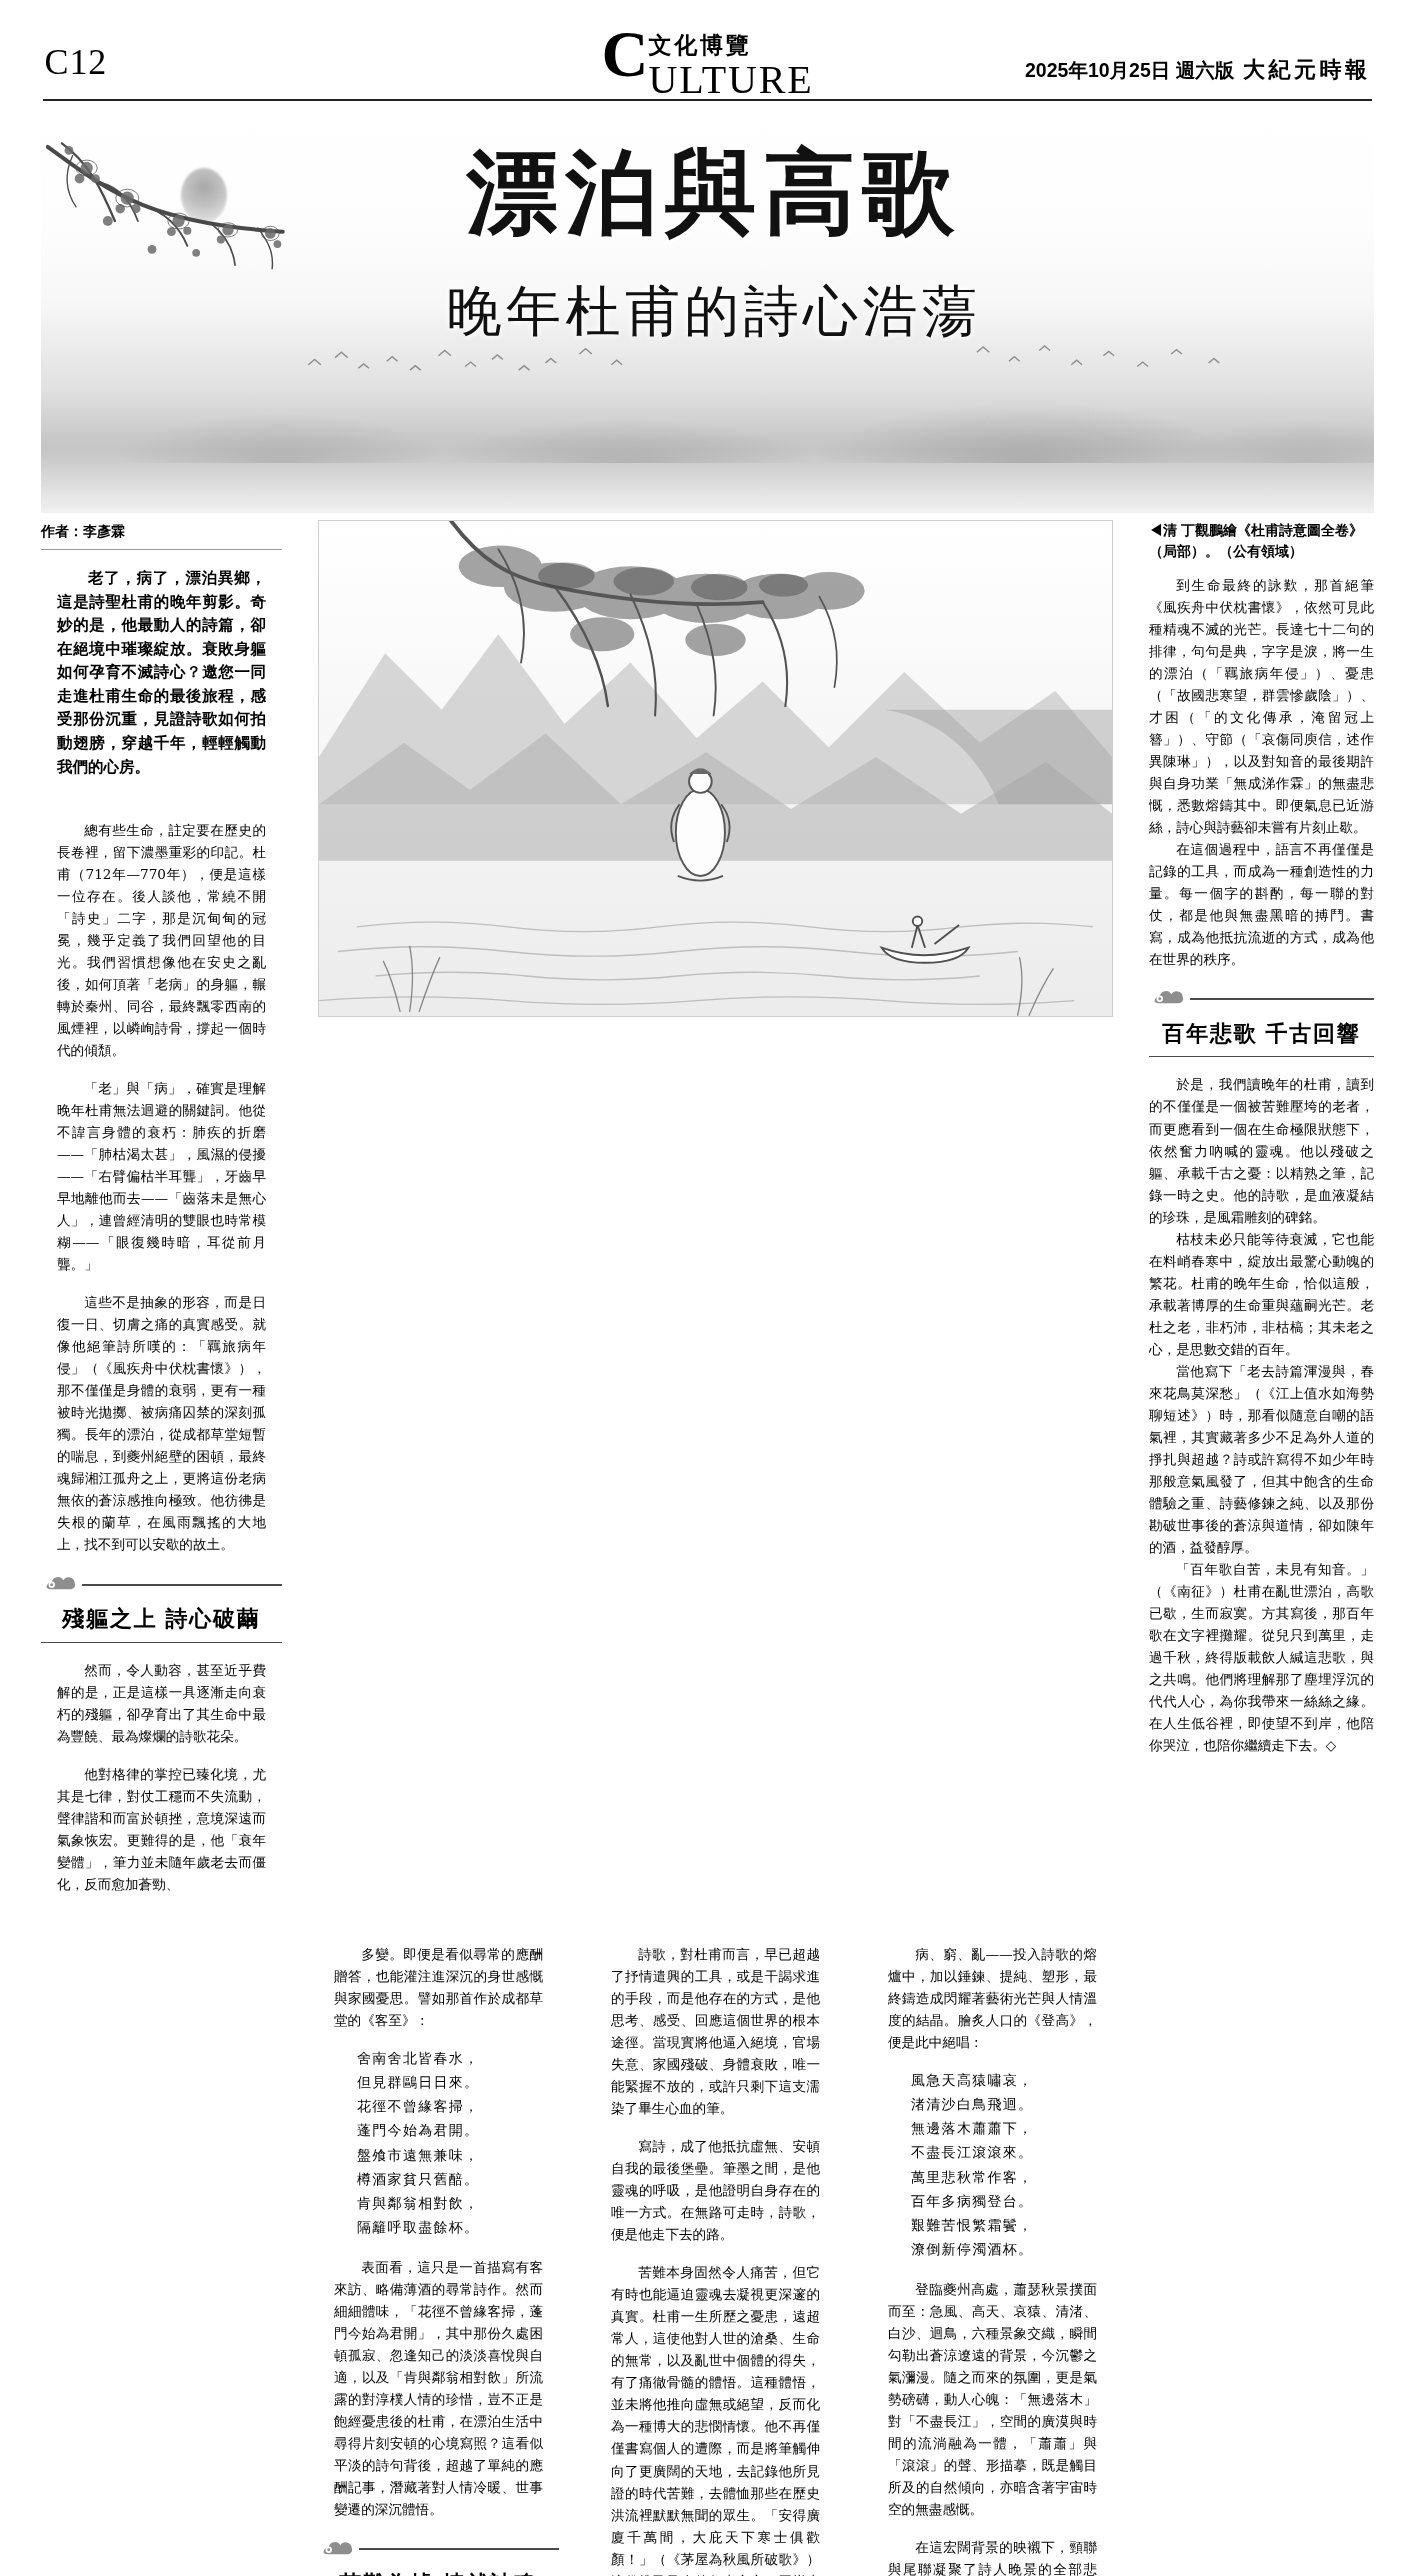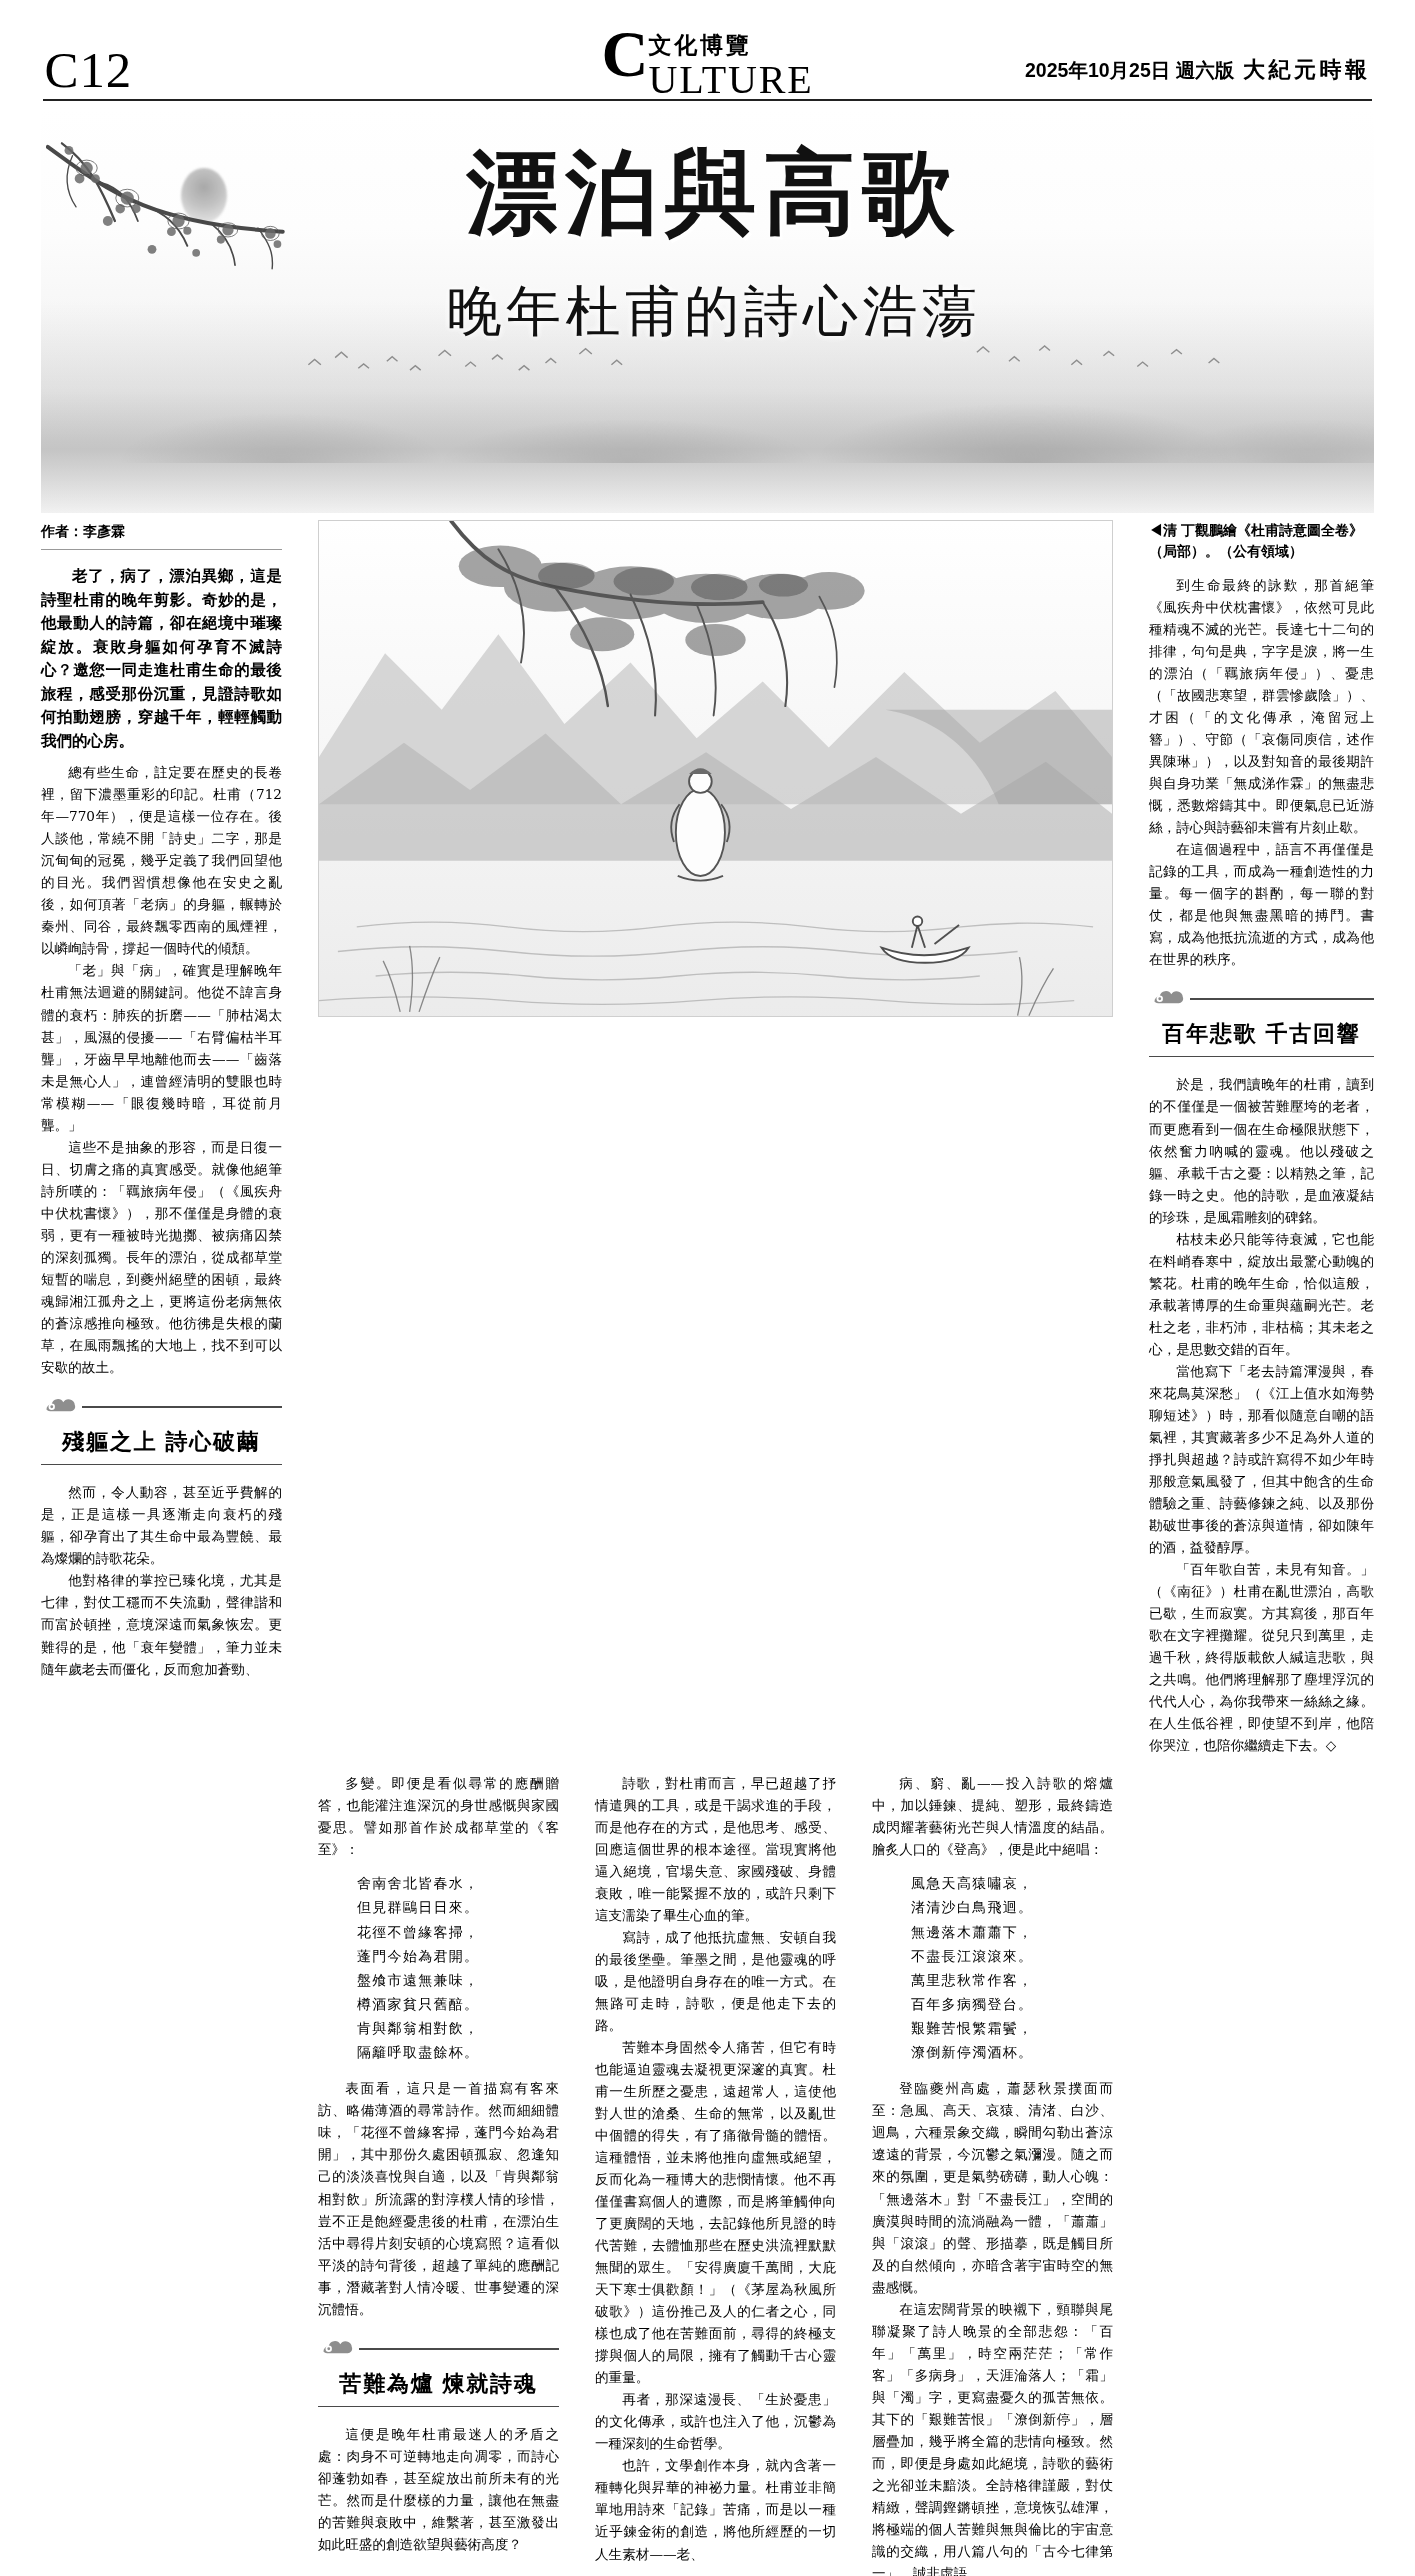--- a/index.html
+++ b/index.html
@@ -1,21 +1,21 @@
 <!DOCTYPE html>
 <html style="font-size:14px"><head>
 <meta charset="utf-8">
 <style>
   html,body{margin:0;padding:0;background:#fff;}
   body{width:1415px;height:2576px;font-family:"Liberation Sans","DejaVu Sans",sans-serif;color:#000;position:relative;overflow:hidden;}
   .page{width:1415px;height:2576px;position:relative;box-sizing:border-box;padding:0 41px;}
 
   
   .masthead{position:relative;height:99px;}
-  .folio{position:absolute;left:3.5px;top:41px;font-family:"Liberation Serif","DejaVu Serif",serif;font-size:51px;letter-spacing:0.9px;}
+  .folio{position:absolute;left:3.5px;top:41px;font-family:"Liberation Serif","DejaVu Serif",serif;font-size:36px;letter-spacing:0.9px;}
   .logo{position:absolute;left:50%;transform:translateX(-50%);top:26.5px;text-align:left;}
   .logo .cap{font-family:"Liberation Serif","DejaVu Serif",serif;font-size:65px;line-height:55px;display:inline-block;vertical-align:top;}
   .logo .rest{display:inline-block;vertical-align:top;}
   .logo .cn{font-size:23px;letter-spacing:2.7px;display:block;margin-top:3.5px;font-weight:600;}
   .logo .en{font-family:"Liberation Serif","DejaVu Serif",serif;font-size:40px;letter-spacing:1.8px;display:block;margin-top:-5.3px;}
   .dateline{position:absolute;right:3.5px;top:55px;font-size:19.5px;font-weight:700;white-space:nowrap;}
   .dateline .paper{font-family:"Liberation Serif","DejaVu Serif",serif;font-size:22px;letter-spacing:3.5px;margin-left:8.8px;}
   .rule-top{border-bottom:2.7px solid #222;margin:0 1.8px 0 1.8px;}
 
   
@@ -37,21 +37,21 @@
         font-family:"DejaVu Sans","Liberation Sans",sans-serif;
         color:#111;text-shadow:0 0 8px #fff,0 0 8px #fff,2.7px 2.7px 0 rgba(255,255,255,.9);}
   .hero-title h2{margin:19.5px 0 0 0;font-size:55px;letter-spacing:4.4px;font-weight:500;
         color:#111;text-shadow:0 0 7px #fff,0 0 7px #fff;}
   .birds{position:absolute;right:0;left:0;top:232px;height:41px;pointer-events:none;opacity:.55;}
 
   
   .body-wrap{position:relative;margin-top:7px;}
   .cols{display:grid;grid-template-columns:241px 241px 241px 241px 1fr;column-gap:36px;}
   .col{font-family:"DejaVu Serif","Liberation Serif",serif;font-size:13.6px;line-height:1.62;text-align:justify;}
-  .col p{margin:0;text-indent:2em;}
+  .col p{margin:16px;text-indent:2em;}
   .byline{font-family:"Liberation Sans",sans-serif;font-size:14px;font-weight:700;padding-bottom:6.2px;border-bottom:1.8px solid #999;margin-bottom:14px;}
   .lede{font-family:"Liberation Sans",sans-serif;font-weight:700;font-size:15.5px;line-height:1.52;text-indent:0;text-align:justify;}
   .sec-head{margin:19.5px 0 16px 0;}
   .sec-head .cloudline{display:flex;align-items:center;gap:0;}
   .sec-head .cloudline svg{flex:0 0 auto;}
   .sec-head .cloudline .ln{flex:1 1 auto;height:1.8px;background:#4a4a4a;}
   .sec-head h3{margin:7px 0 0 0;font-family:"Liberation Sans",sans-serif;font-size:22px;font-weight:700;
         letter-spacing:1.8px;text-align:center;padding-bottom:5px;border-bottom:1.8px solid #4a4a4a;}
   .poem{font-family:"Liberation Serif","DejaVu Serif",serif;font-size:14px;line-height:1.72;
         margin:12.4px 0 12.4px 0;padding-left:39px;font-style:normal;}

